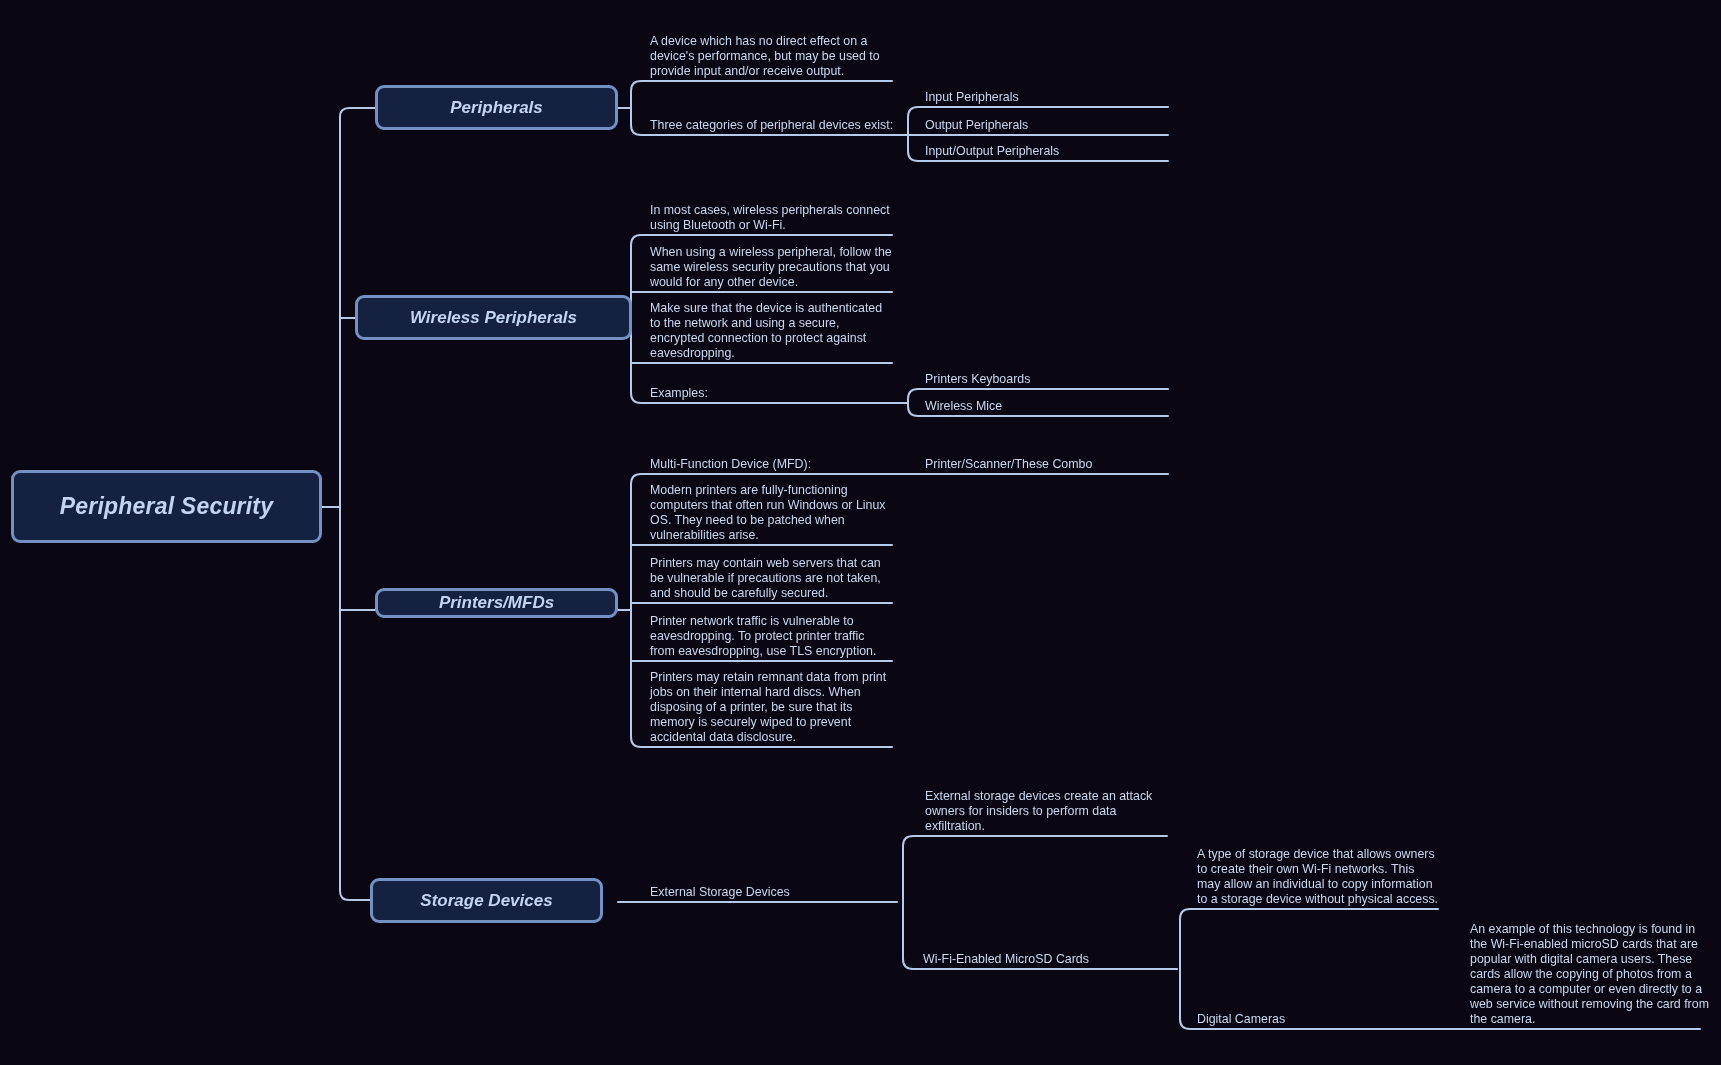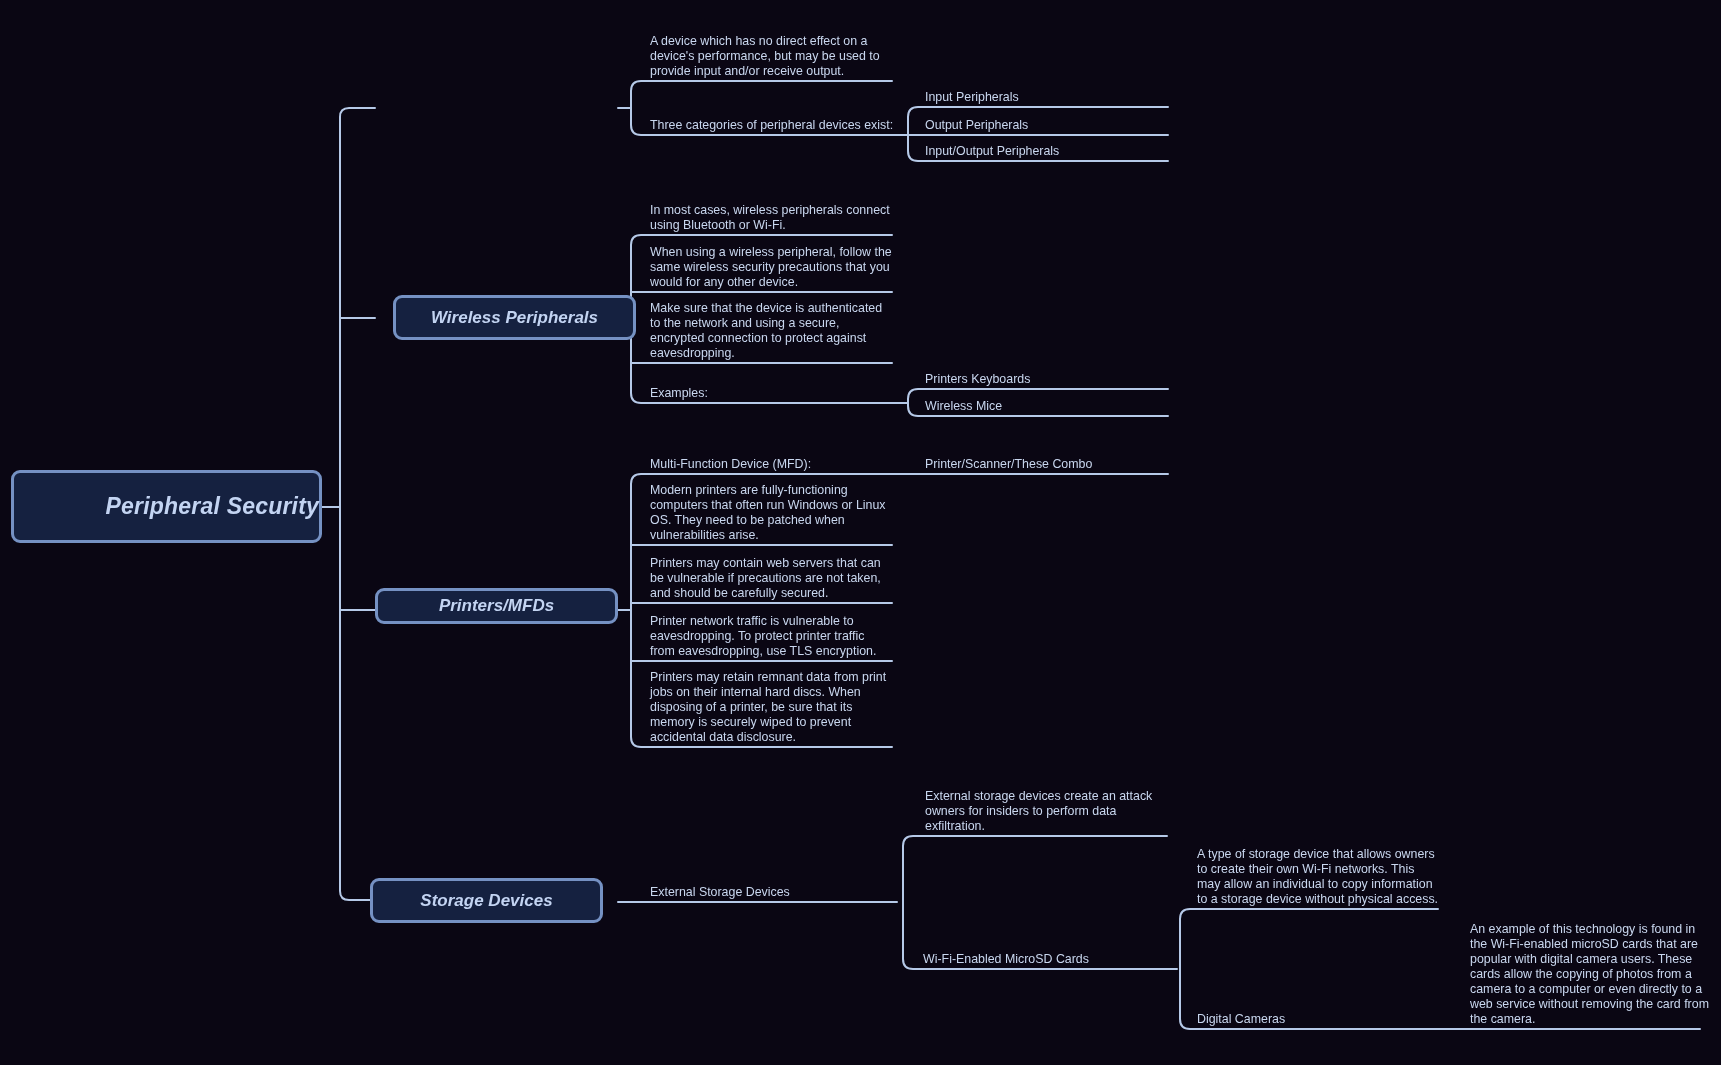--- a/index.html
+++ b/index.html
@@ -21,21 +21,21 @@
   .box{
     position:absolute;display:flex;align-items:center;justify-content:center;
     background:var(--box-fill);
     border:3px solid var(--box-border);
     border-radius:9px;
     color:var(--box-text);
     font-weight:bold;font-style:italic;
     box-sizing:border-box;
     cursor:pointer;
   }
-  .box.root{font-size:23px;letter-spacing:0.2px;justify-content:flex-end;}
+  .box.root{font-size:23px;letter-spacing:0.2px;}
   .box.branch{font-size:17px;}
   .tnode{
     position:absolute;white-space:pre;
     font-size:12.4px;line-height:15px;
     color:var(--node-text);
     cursor:pointer;
   }
 </style>
 </head>
 <body>
@@ -72,24 +72,27 @@
     <path d="M618 902 H897"></path>
     <path d="M1167 836 H913 Q903 836 903 846 V959 Q903 969 913 969 H1177"></path>
     <path d="M1438 909 H1190 Q1180 909 1180 919 V1019 Q1180 1029 1190 1029 H1454"></path>
     <path d="M1454 1029 H1700"></path>
   </svg>
 
   <div class="box root" style="left:11px;top:470px;width:311px;height:73px">
     <span>Peripheral Security</span>
   </div>
 
-  <div class="box branch" style="left:393px;top:295px;width:243px;height:45px">
+  <div class="box branch" style="left:375px;top:85px;width:243px;height:45px">
+    <span>Peripherals</span>
+  </div>
+  <div class="box branch" style="left:355px;top:295px;width:277px;height:45px">
     <span>Wireless Peripherals</span>
   </div>
-  <div class="box branch" style="left:375px;top:588px;width:243px;height:36px">
+  <div class="box branch" style="left:375px;top:588px;width:243px;height:30px">
     <span>Printers/MFDs</span>
   </div>
   <div class="box branch" style="left:370px;top:878px;width:233px;height:45px">
     <span>Storage Devices</span>
   </div>
 
   <div class="tnode" style="left:650px;top:34px">A device which has no direct effect on a
 device's performance, but may be used to
 provide input and/or receive output.</div>
   <div class="tnode" style="left:650px;top:118px">Three categories of peripheral devices exist:</div>

